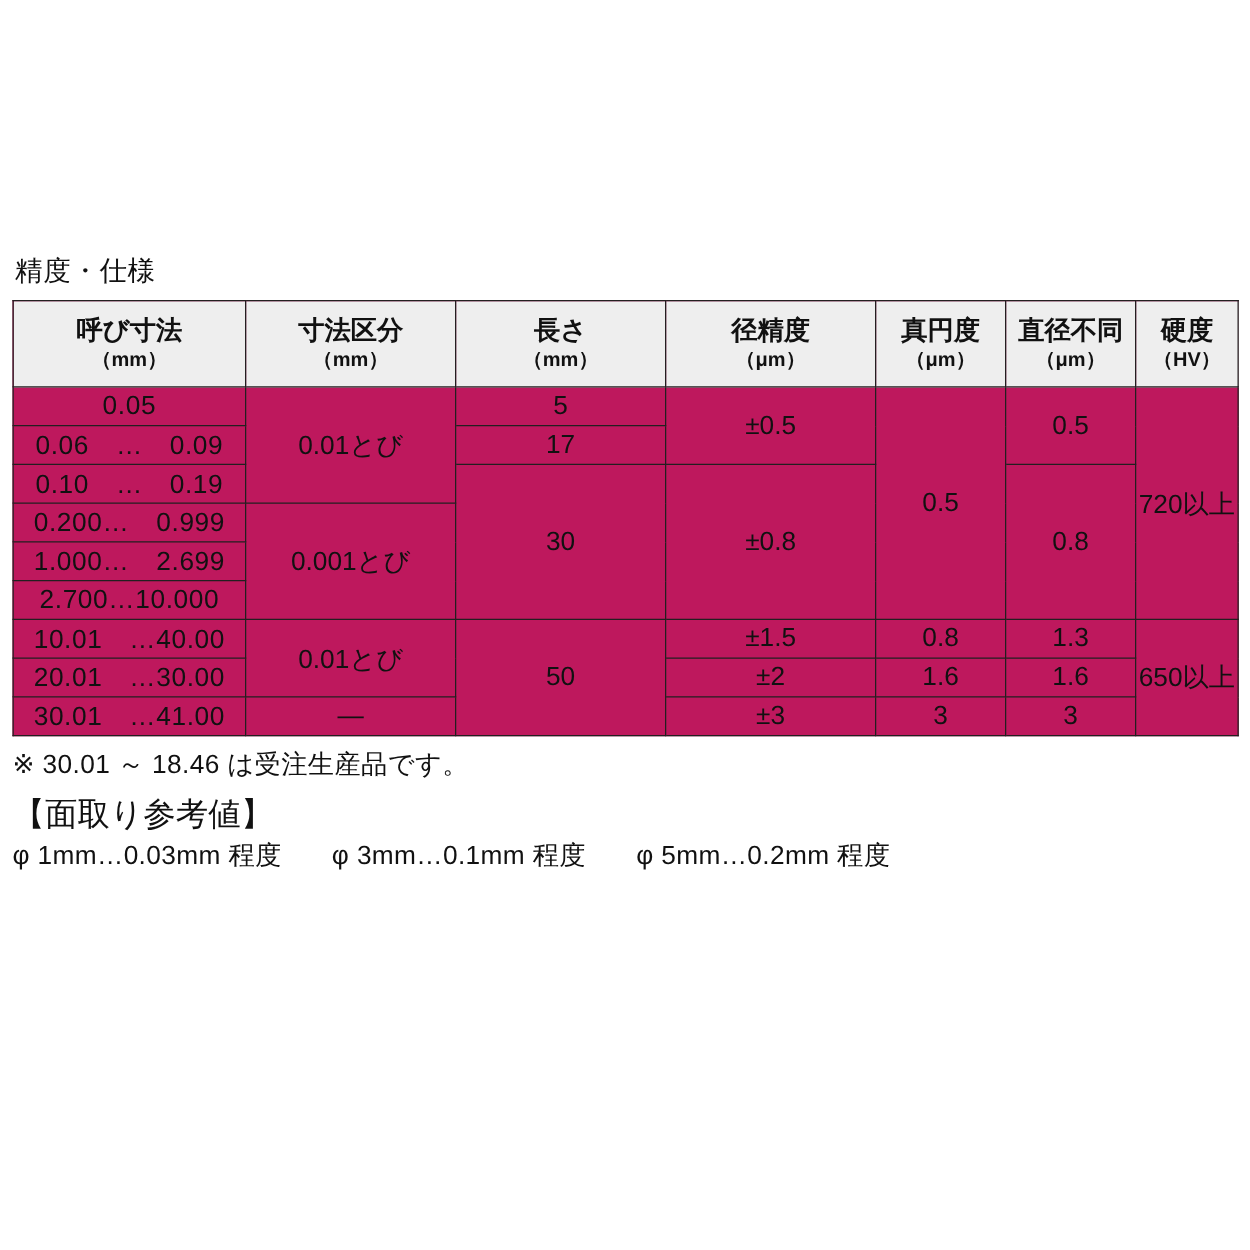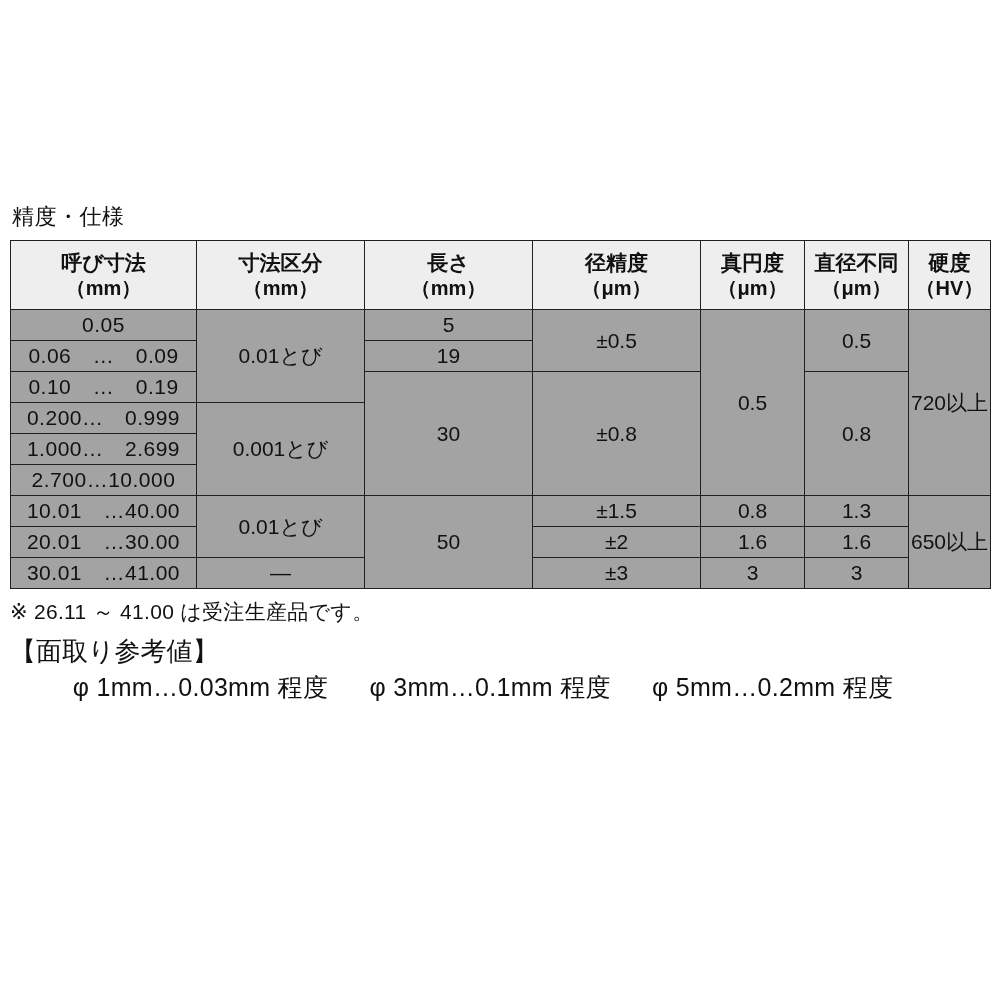--- a/index.html
+++ b/index.html
@@ -24,21 +24,21 @@
   .section-title {
     font-size: 22px;
     line-height: 1.2;
     margin: 0 0 10px 2px;
     letter-spacing: 0.5px;
   }
   table.spec {
     border-collapse: collapse;
     table-layout: fixed;
     width: 980px;
-    background: #a3a3a3;
+    background: #be185d;
   }
   table.spec td, table.spec th {
     border: 1px solid #231f20;
     text-align: center;
     vertical-align: middle;
     font-size: 21px;
     font-weight: normal;
     padding: 0;
     height: 30px;
     white-space: nowrap;
@@ -47,21 +47,21 @@
     background: #eeeeee;
     font-weight: bold;
     font-size: 21px;
     line-height: 1.25;
     height: 64px;
     padding: 2px 0;
   }
   thead th .unit {
     display: block;
     font-weight: bold;
-    font-size: 20px;
+    font-size: 16px;
   }
   td.left-pad {
     text-align: left;
     padding-left: 12px;
     letter-spacing: 0.5px;
     margin-top: 41px;
   }
   .col-a { width: 186px; }
   .col-b { width: 168px; }
   .col-c { width: 168px; }
@@ -75,24 +75,23 @@
     font-size: 21px;
     line-height: 1.45;
     letter-spacing: 0.3px;
   }
   .notes div { margin: 2px 0; }
   .chamfer-title {
     margin-top: 6px;
     font-size: 26px;
   }
   .chamfer-row {
-    font-size: 25px;
+    font-size: 21px;
     line-height: 1.5;
     letter-spacing: 0.3px;
-    text-align: center;
   }
   .chamfer-row span.item { margin-right: 34px; }
 </style>
 </head>
 <body>
 
 <div class="page">
 
   <div class="section-title">精度・仕様</div>
 
@@ -143,21 +142,21 @@
         <td class="left-pad">0.05</td>
         <td rowspan="3">0.01とび</td>
         <td>5</td>
         <td rowspan="2">±0.5</td>
         <td rowspan="6">0.5</td>
         <td rowspan="2">0.5</td>
         <td rowspan="6">720以上</td>
       </tr>
       <tr>
         <td class="left-pad">0.06　…　0.09</td>
-        <td>19</td>
+        <td>17</td>
       </tr>
       <tr>
         <td class="left-pad">0.10　…　0.19</td>
         <td rowspan="4">30</td>
         <td rowspan="4">±0.8</td>
         <td rowspan="4">0.8</td>
       </tr>
       <tr>
         <td class="left-pad">0.200…　0.999</td>
         <td rowspan="3">0.001とび</td>
@@ -187,21 +186,21 @@
         <td class="left-pad">30.01　…41.00</td>
         <td>―</td>
         <td>±3</td>
         <td>3</td>
         <td>3</td>
       </tr>
     </tbody>
   </table>
 
   <div class="notes">
-    <div>※ 26.11 ～ 41.00 は受注生産品です。</div>
+    <div>※ 30.01 ～ 18.46 は受注生産品です。</div>
   </div>
 
   <div class="chamfer-title">【面取り参考値】</div>
   <div class="chamfer-row">
     <span class="item">φ 1mm…0.03mm 程度</span>
     <span class="item">φ 3mm…0.1mm 程度</span>
     <span class="item">φ 5mm…0.2mm 程度</span>
   </div>
 
 </div>

